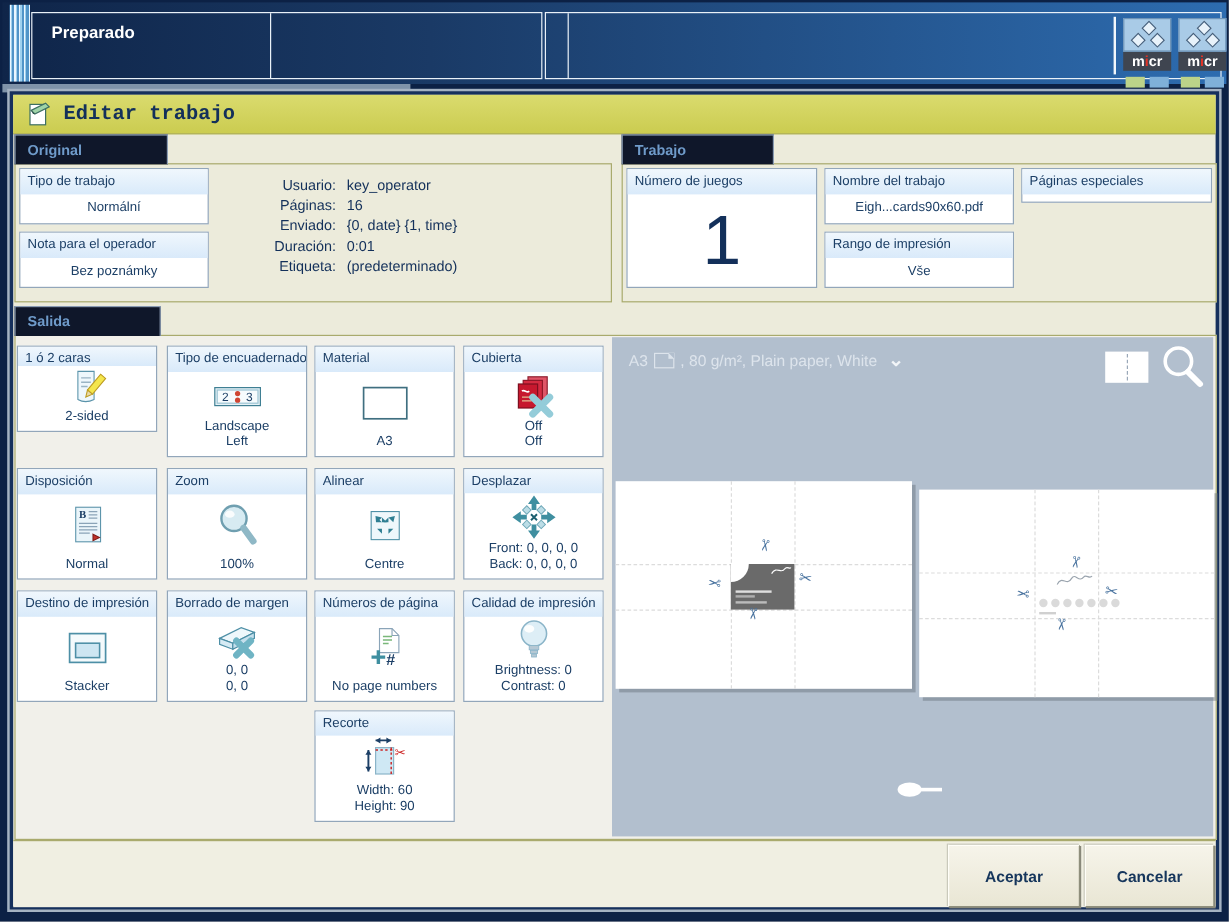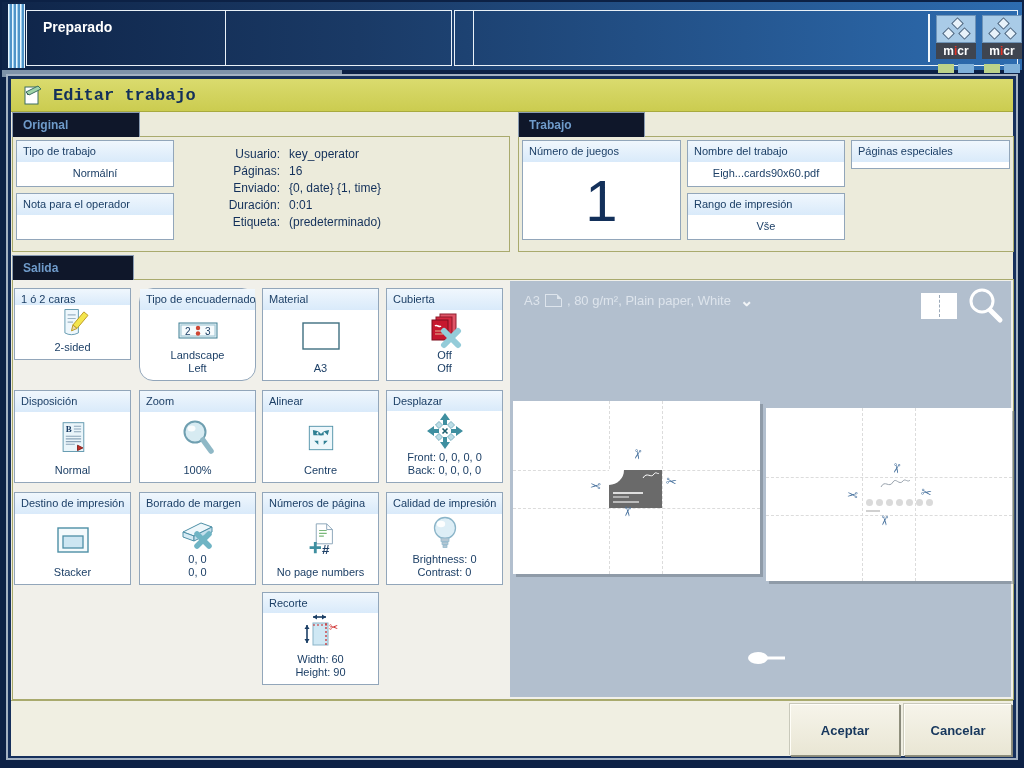--- a/index.html
+++ b/index.html
@@ -171,20 +171,21 @@
   <div class="tab" style="left:1px;top:33px;width:128px;">
     <span>Original</span>
   </div>
   <div class="secbox" style="left:1px;top:57px;width:496px;height:114px;">
     <div class="tile" style="left:3px;top:3px;width:158px;height:47px;">
       <div class="tile-h">Tipo de trabajo</div>
       <div class="tile-v single">Normální</div>
     </div>
     <div class="tile" style="left:3px;top:56px;width:158px;height:47px;">
       <div class="tile-h">Nota para el operador</div>
+      <div class="tile-v single">Bez poznámky</div>
     </div>
     <div class="info" style="left:172px;top:10px;width:315px;">
       <span class="lab">Usuario:</span>
       <span class="val">key_operator</span>
       <span class="lab">Páginas:</span>
       <span class="val">16</span>
       <span class="lab">Enviado:</span>
       <span class="val">{0, date} {1, time}</span>
       <span class="lab">Duración:</span>
       <span class="val">0:01</span>
@@ -228,21 +229,21 @@
           <path d="M14 11 h9 M14 15 h9 M14 19 h6" stroke="#9ab4c4" stroke-width="1.3"></path>
           <g transform="rotate(40 25 20)">
             <rect x="22.5" y="6" width="6" height="19" fill="#f4e64d" stroke="#bd9c22"></rect>
             <path d="M22.5 25 l3 6 3-6 z" fill="#e8d9a8" stroke="#bd9c22"></path>
           </g>
         </svg>
       </div>
       <div class="tile-v">2-sided</div>
     </div>
 
-    <div class="tile" style="left:126px;top:8px;width:117px;height:93px;border-radius:14px;">
+    <div class="tile" style="left:126px;top:8px;width:117px;height:93px;">
       <div class="tile-h">Tipo de encuadernado</div>
       <div class="tile-ic">
         <svg width="44" height="30" viewBox="0 0 44 30">
           <rect x="3" y="8" width="38" height="15" fill="#e6f2f7" stroke="#3f7f93"></rect>
           <rect x="5" y="10" width="34" height="11" fill="#f6fbfd" stroke="#9cc3d2"></rect>
           <text x="9" y="19.5" font-size="10" fill="#1c3f66" font-family="Liberation Sans, sans-serif">2</text>
           <text x="29" y="19.5" font-size="10" fill="#1c3f66" font-family="Liberation Sans, sans-serif">3</text>
           <circle cx="22" cy="13" r="2.2" fill="#cf4633"></circle>
           <circle cx="22" cy="18.5" r="2.2" fill="#cf4633"></circle>
         </svg>

